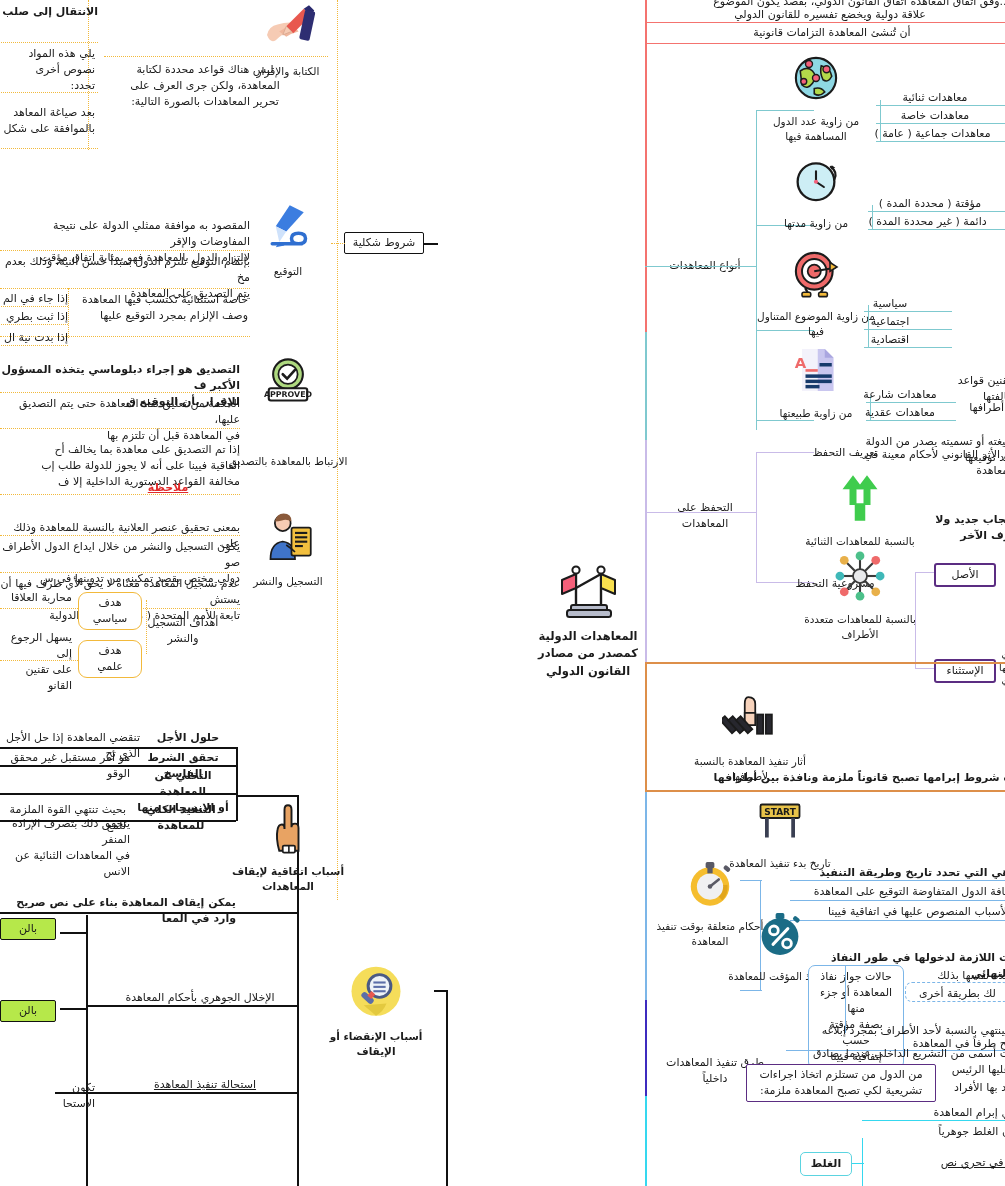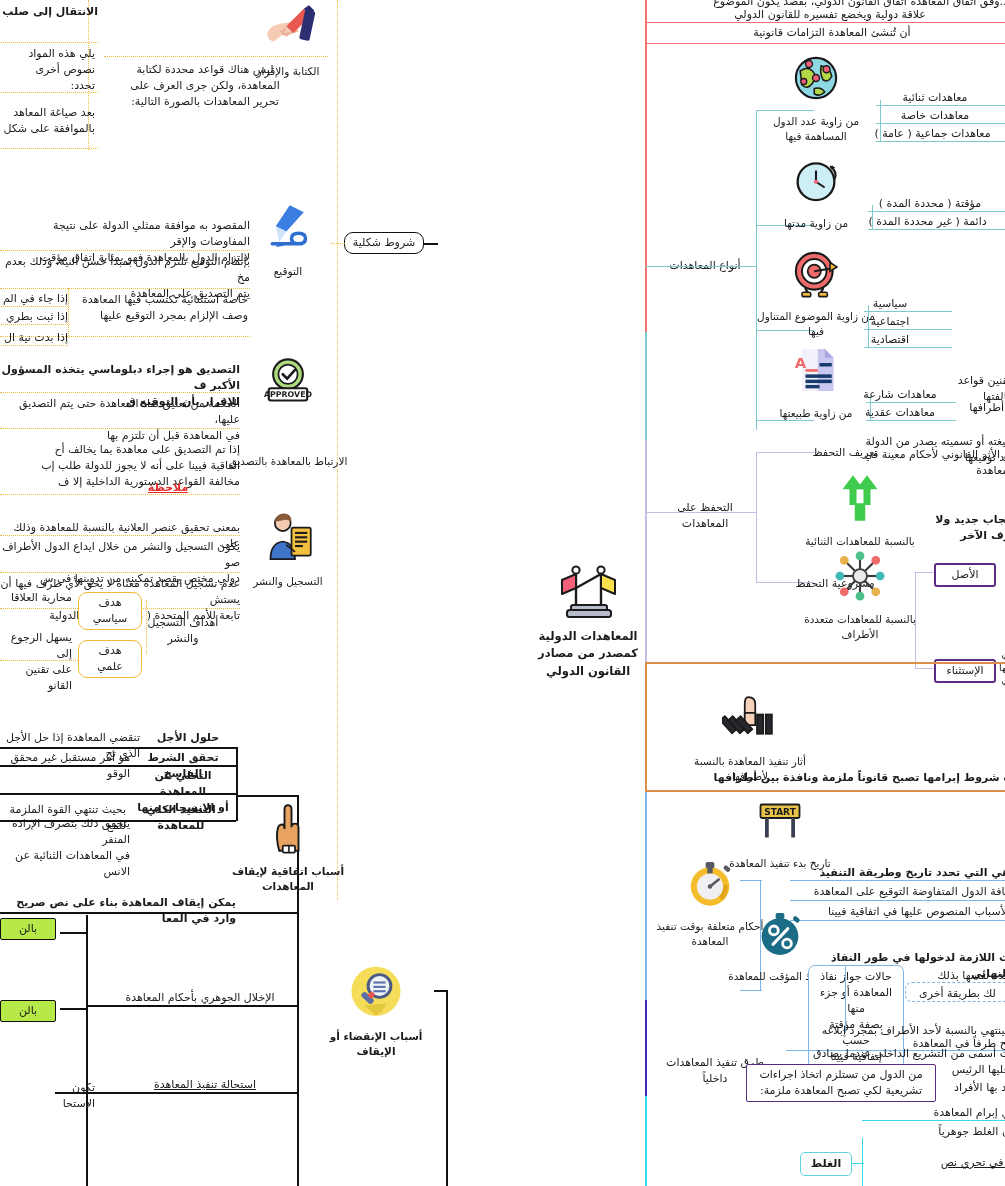--- a/index.html
+++ b/index.html
@@ -17,21 +17,21 @@
   .xs{font-size:9.5px;}
 
   
   .icowrap{position:absolute;display:flex;flex-direction:column;align-items:center;width:120px;}
   .ico{width:56px;height:56px;display:block;}
   .icolbl{font-size:10.5px;line-height:1.4;text-align:center;margin-top:8px;}
   .boxPurple{border:2px solid #5b2d82;background:#fff;padding:2px 8px;border-radius:3px;}
   .boxBlue{border:1.6px solid #7cb6e8;background:#fff;padding:3px 6px;border-radius:7px;}
   .boxBlueD{border:1.6px dashed #7cb6e8;background:#fff;padding:3px 6px;border-radius:7px;}
   .boxCyan{border:1.6px solid #5bd4e0;background:#fff;padding:3px 8px;border-radius:5px;}
-  .boxBlack{border:1.6px solid #111;background:#fff;padding:2px 7px;border-radius:9px;}
+  .boxBlack{border:1.6px solid #111;background:#fff;padding:2px 7px;border-radius:2px;}
   .boxYellow{border:1.6px solid #f2b93b;background:#fff;padding:2px 8px;border-radius:9px;}
   .boxGreen{border:1.4px solid #111;background:#b6e84a;padding:2px 5px;border-radius:2px;}
   .boxPur2{border:1.8px solid #5b2d82;background:#fff;padding:2px 8px;border-radius:2px;}
 
   .dotline{position:absolute;border-top:1.6px dotted #f2b93b;}
   .dotvert{position:absolute;border-left:1.6px dotted #f2b93b;}
   .rule{position:absolute;background:#111;}
   .red{color:#e02b2b;}
 
   .central{position:absolute;left:523px;top:560px;width:130px;text-align:center;}

